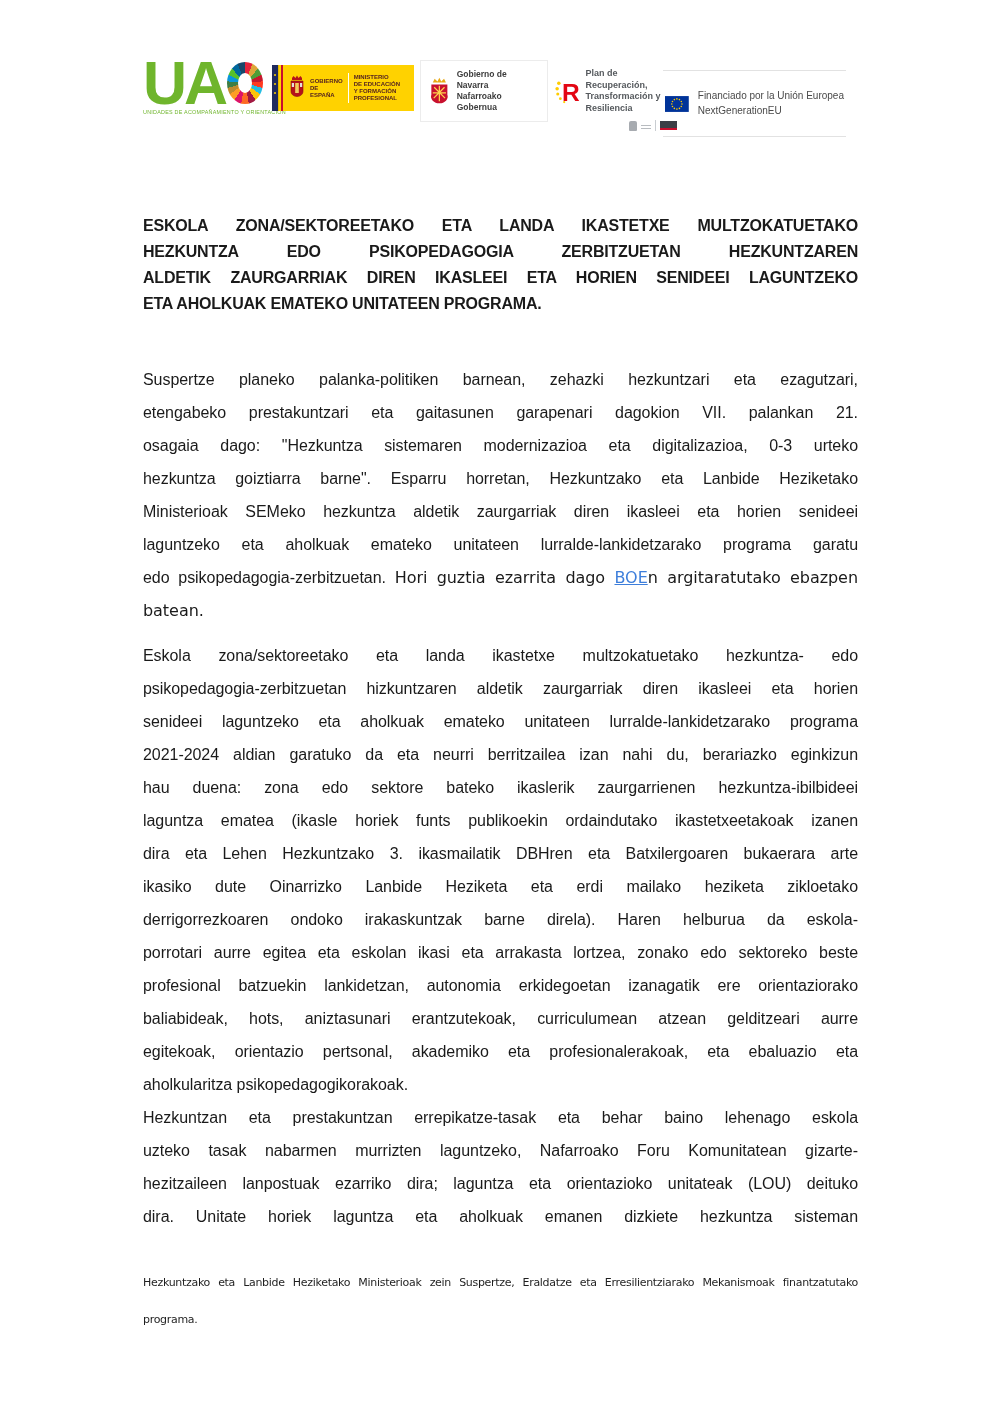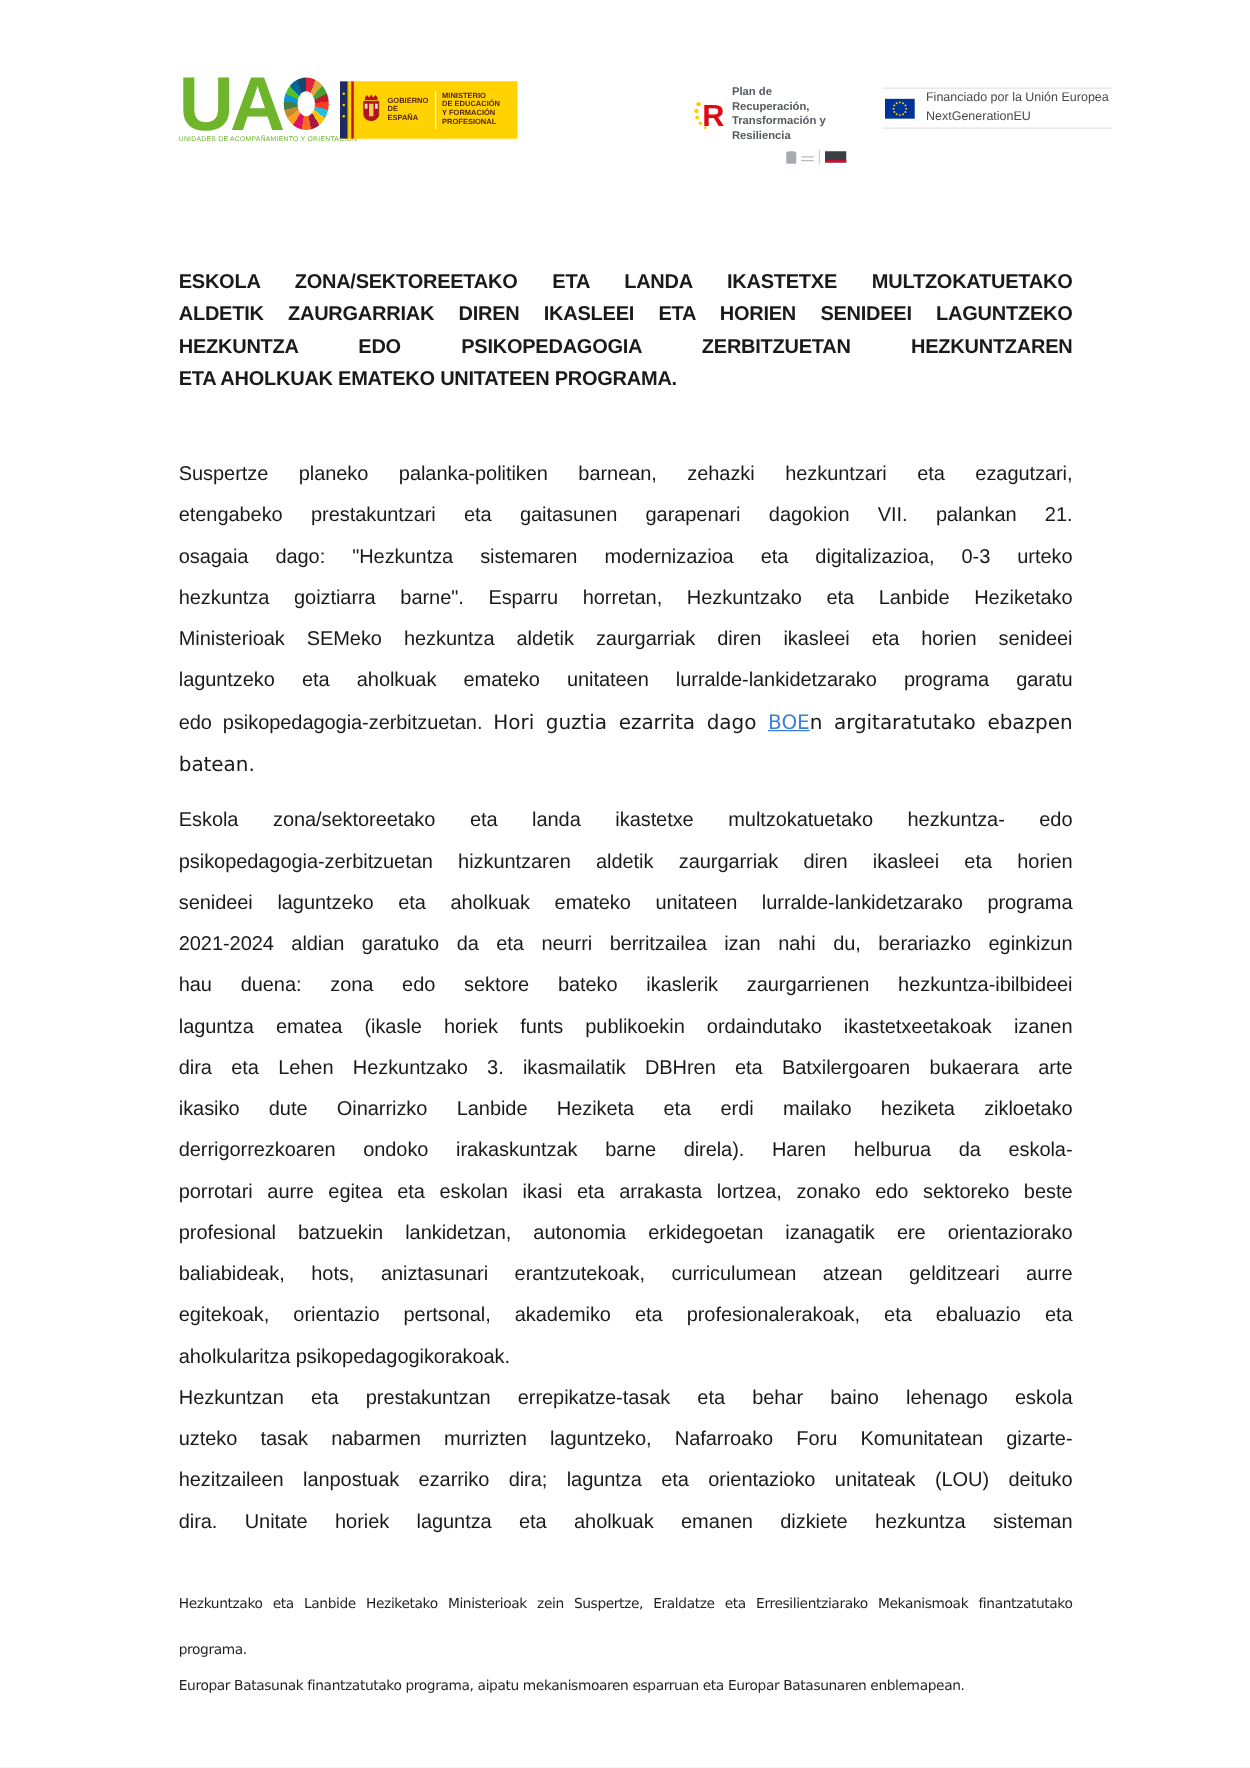--- a/index.html
+++ b/index.html
@@ -43,22 +43,22 @@
 
   .plan{position:absolute;left:412px;top:8px;width:126px;}
   .plan-row{display:flex;align-items:center;gap:6px;}
   .plan-text{font-size:9px;font-weight:700;color:#565a5e;line-height:11.5px;}
   .plan-minis{display:flex;align-items:center;gap:4px;justify-content:flex-end;margin-top:6px;padding-right:4px;}
   .mini-seal{width:8px;height:10px;border-radius:2px 2px 1px 1px;background:#a7abb0;}
   .mini-lines{width:10px;height:1px;background:#b8bcc0;box-shadow:0 3px 0 #b8bcc0;}
   .mini-sep{width:1px;height:11px;background:#c9cdd1;}
   .mini-esp{width:17px;height:9px;background:#3b3f46;border-bottom:2px solid #c8102e;}
 
-  .eu{position:absolute;left:563px;top:10px;width:183px;display:flex;align-items:center;gap:9px;
-    border-top:1px solid #e2e2e2;border-bottom:1px solid #e2e2e2;padding:1px 2px;}
+  .eu{position:absolute;left:520px;top:10px;width:183px;display:flex;align-items:center;gap:9px;
+    border-top:1px solid #e2e2e2;border-bottom:1px solid #e2e2e2;padding:18px 2px;}
   .eu-text{font-size:10px;font-weight:500;color:#4a4a4a;line-height:14.5px;white-space:nowrap;}
 
   
   .content{position:absolute;left:143px;top:213px;width:715px;}
 
   .tline{font-size:16px;line-height:33px;letter-spacing:-.05px;white-space:nowrap;
     text-align:justify;text-align-last:justify;color:#1a1a1a;}
   .tline.left{text-align-last:left;}
 
   .title{margin-bottom:46px;}
@@ -112,20 +112,31 @@
         <div>DE ESPAÑA</div>
       </div>
       <div class="vdiv"></div>
       <div class="min">
         <div>MINISTERIO</div>
         <div>DE EDUCACIÓN</div>
         <div>Y FORMACIÓN PROFESIONAL</div>
       </div>
     </div>
 
+    <div class="navarra">
+      <svg width="22" height="30" viewBox="0 0 22 30">
+        <path d="M4 6 L6 2 L9 5 L11 1 L13 5 L16 2 L18 6 Z" fill="#e8a913"></path>
+        <path d="M2.5 8 h17 v11 a8.5 7 0 0 1 -8.5 9 a8.5 7 0 0 1 -8.5 -9 Z" fill="#c8102e"></path>
+        <path d="M11 9.5 v16.5 M4 17 h14 M5.5 11 l11.5 11.5 M16.5 11 l-11.5 11.5" stroke="#ffd34d" stroke-width="1.3" fill="none"></path>
+      </svg>
+      <div class="nav-text">
+        <div>Gobierno de Navarra</div>
+        <div>Nafarroako Gobernua</div>
+      </div>
+    </div>
 
     <div class="plan">
       <div class="plan-row">
         <svg width="32" height="38" viewBox="0 0 32 38">
           <circle cx="5" cy="9" r="2.3" fill="#ffcc00"></circle>
           <circle cx="2.8" cy="16" r="2.3" fill="#ffcc00"></circle>
           <circle cx="3.6" cy="23" r="2" fill="#ffcc00"></circle>
           <circle cx="7" cy="29" r="1.8" fill="#ffcc00"></circle>
           <circle cx="12" cy="33.5" r="1.5" fill="#ffcc00"></circle>
           <text x="9" y="32" font-family="Liberation Sans, sans-serif" font-size="32" font-weight="bold" fill="#E30613">R</text>
@@ -165,22 +176,22 @@
         <div>Financiado por la Unión Europea</div>
         <div>NextGenerationEU</div>
       </div>
     </div>
   </header>
 
   <main class="content">
 
     <div class="title">
         <div class="tline">ESKOLA ZONA/SEKTOREETAKO ETA LANDA IKASTETXE MULTZOKATUETAKO</div>
+        <div class="tline">HEZKUNTZA EDO PSIKOPEDAGOGIA ZERBITZUETAN HEZKUNTZAREN</div>
         <div class="tline">ALDETIK ZAURGARRIAK DIREN IKASLEEI ETA HORIEN SENIDEEI LAGUNTZEKO</div>
-        <div class="tline">HEZKUNTZA EDO PSIKOPEDAGOGIA ZERBITZUETAN HEZKUNTZAREN</div>
         <div class="tline left">ETA AHOLKUAK EMATEKO UNITATEEN PROGRAMA.</div>
       </div>
 
     <div class="para">
       <div>
           <div class="tline">Suspertze planeko palanka-politiken barnean, zehazki hezkuntzari eta ezagutzari,</div>
           <div class="tline">etengabeko prestakuntzari eta gaitasunen garapenari dagokion VII. palankan 21.</div>
           <div class="tline">osagaia dago: "Hezkuntza sistemaren modernizazioa eta digitalizazioa, 0-3 urteko</div>
           <div class="tline">hezkuntza goiztiarra barne". Esparru horretan, Hezkuntzako eta Lanbide Heziketako</div>
           <div class="tline">Ministerioak SEMeko hezkuntza aldetik zaurgarriak diren ikasleei eta horien senideei</div>
@@ -215,16 +226,15 @@
         <div class="tline">Hezkuntzan eta prestakuntzan errepikatze-tasak eta behar baino lehenago eskola</div>
         <div class="tline">uzteko tasak nabarmen murrizten laguntzeko, Nafarroako Foru Komunitatean gizarte-</div>
         <div class="tline">hezitzaileen lanpostuak ezarriko dira; laguntza eta orientazioko unitateak (LOU) deituko</div>
         <div class="tline">dira. Unitate horiek laguntza eta aholkuak emanen dizkiete hezkuntza sisteman</div>
       </div>
   </main>
 
   <footer class="footnotes">
     <div class="fline">Hezkuntzako eta Lanbide Heziketako Ministerioak zein Suspertze, Eraldatze eta Erresilientziarako Mekanismoak finantzatutako</div>
     <div class="fline left">programa.</div>
-    <div class="fline left note2">Europar Batasunak finantzatutako programa, aipatu mekanismoaren esparruan eta Europar Batasunaren enblemapean.</div>
   </footer>
 
 </div>
 
 </body></html>

